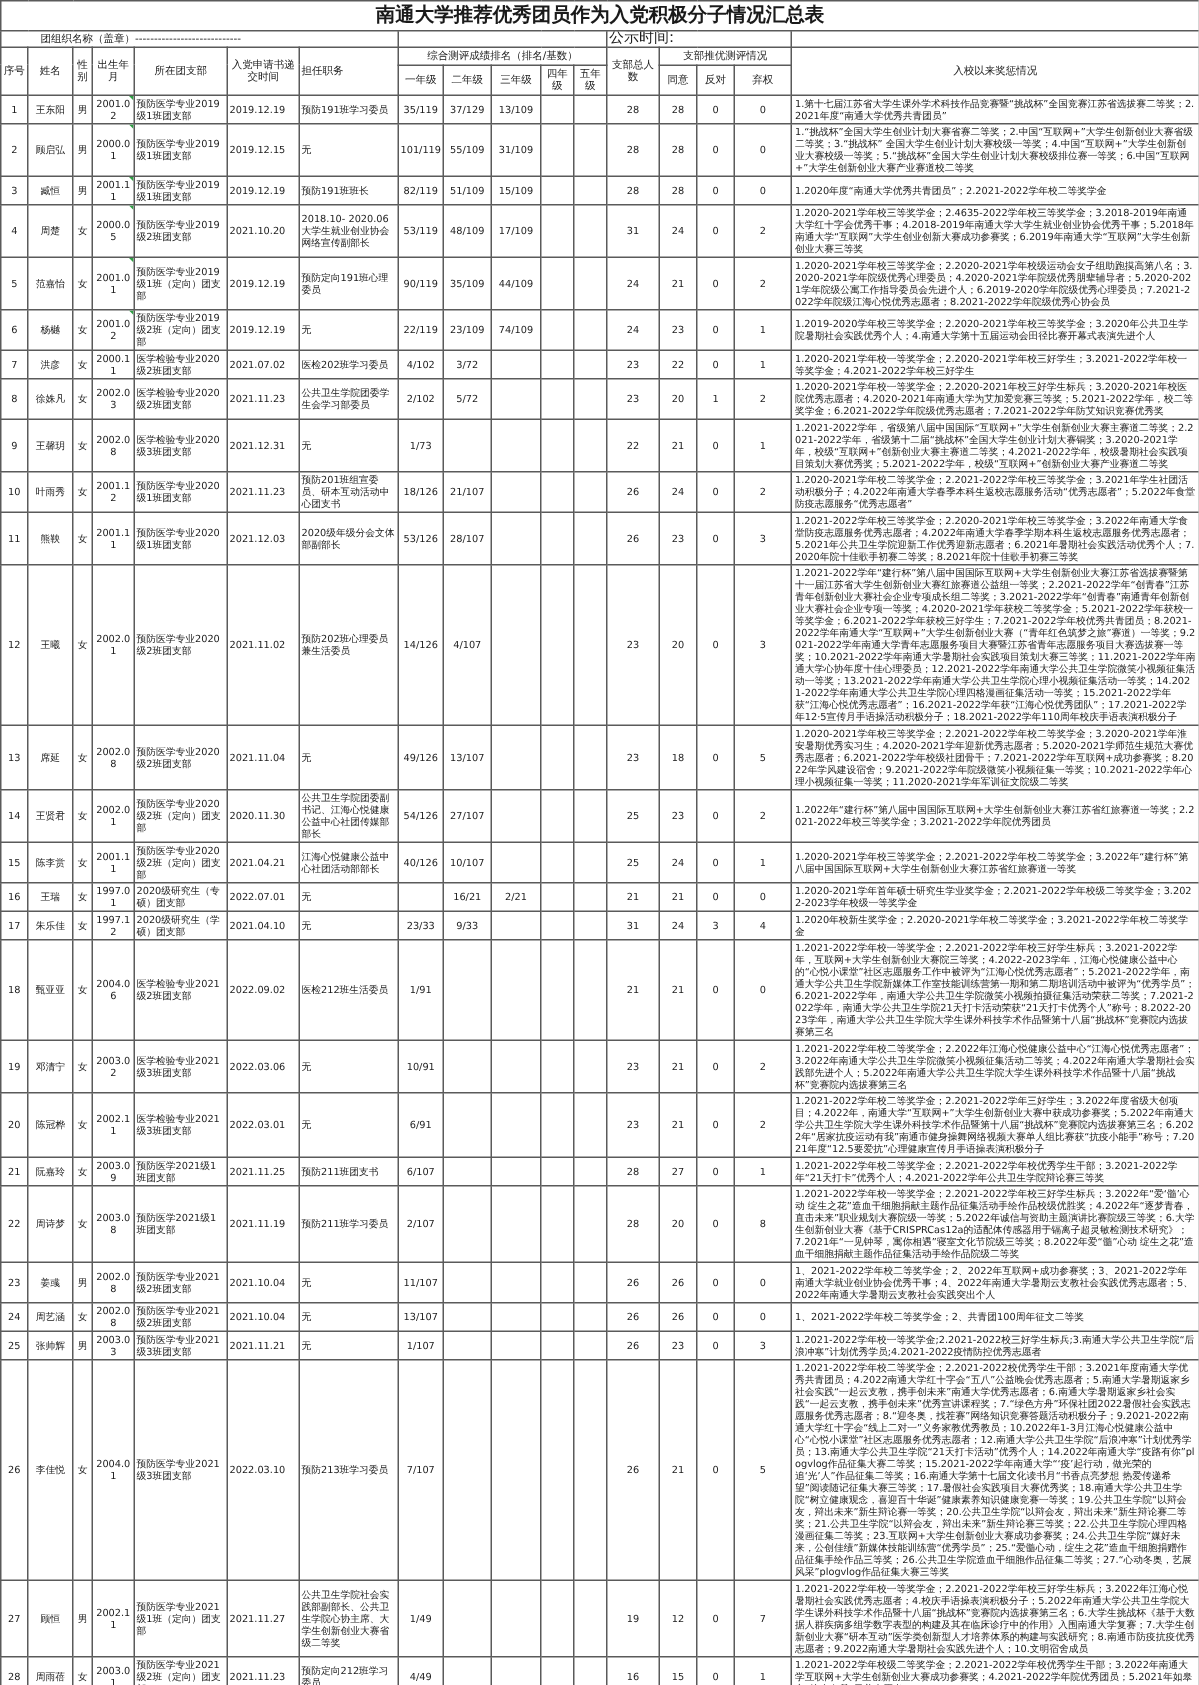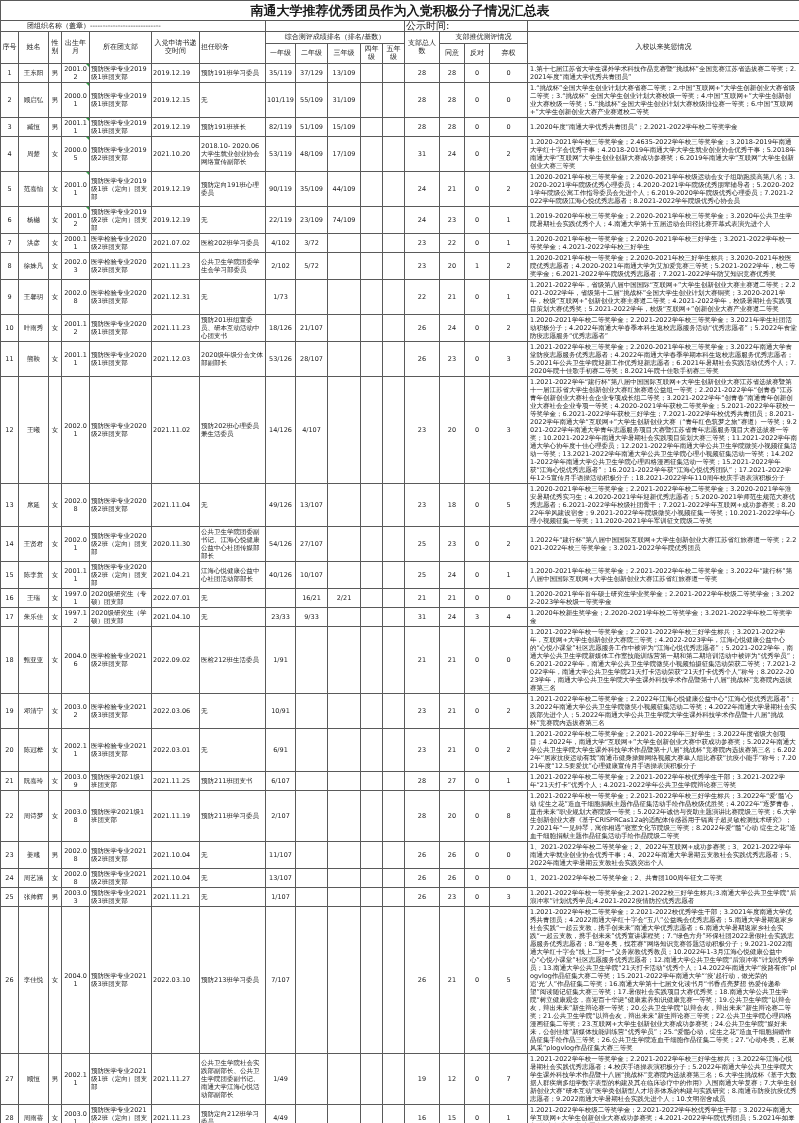--- a/index.html
+++ b/index.html
@@ -576,21 +576,21 @@
           <td class="c-abstain">5</td>
           <td class="c-awards">1.2021-2022学年校二等奖学金；2.2021-2022校优秀学生干部；3.2021年度南通大学优秀共青团员；4.2022南通大学红十字会“五八”公益晚会优秀志愿者；5.南通大学暑期返家乡社会实践“一起云支教，携手创未来”南通大学优秀志愿者；6.南通大学暑期返家乡社会实践“一起云支教，携手创未来”优秀宣讲课程奖；7.“绿色方舟”环保社团2022暑假社会实践志愿服务优秀志愿者；8.“迎冬奥，找茬赛”网络知识竞赛答题活动积极分子；9.2021-2022南通大学红十字会“线上二对一”义务家教优秀教员；10.2022年1-3月江海心悦健康公益中心“心悦小课堂”社区志愿服务优秀志愿者；12.南通大学公共卫生学院“后浪冲寒”计划优秀学员；13.南通大学公共卫生学院“21天打卡活动”优秀个人；14.2022年南通大学“疫路有你”plogvlog作品征集大赛二等奖；15.2021-2022学年南通大学“‘疫’起行动，做光荣的追‘光’人”作品征集二等奖；16.南通大学第十七届文化读书月“书香点亮梦想 热爱传递希望”阅读随记征集大赛三等奖；17.暑假社会实践项目大赛优秀奖；18.南通大学公共卫生学院“树立健康观念，喜迎百十华诞”健康素养知识健康竞赛一等奖；19.公共卫生学院“以辩会友，辩出未来”新生辩论赛一等奖；20.公共卫生学院“以辩会友，辩出未来”新生辩论赛二等奖；21.公共卫生学院“以辩会友，辩出未来”新生辩论赛三等奖；22.公共卫生学院心理四格漫画征集二等奖；23.互联网+大学生创新创业大赛成功参赛奖；24.公共卫生学院“媒好未来，公创佳绩”新媒体技能训练营“优秀学员”；25.“爱髓心动，绽生之花”造血干细胞捐赠作品征集手绘作品三等奖；26.公共卫生学院造血干细胞作品征集二等奖；27.“心动冬奥，艺展风采”plogvlog作品征集大赛三等奖</td>
         </tr>
         <tr>
           <td class="c-no">27</td>
           <td class="c-name">顾恒</td>
           <td class="c-gender">男</td>
           <td class="c-dob">2002.11</td>
           <td class="c-branch">预防医学专业2021级1班（定向）团支部</td>
           <td class="c-apply">2021.11.27</td>
-          <td class="c-position">公共卫生学院社会实践部副部长、公共卫生学院团委副书记、南通大学江海心悦活动部副部长</td>
+          <td class="c-position">公共卫生学院社会实践部副部长、公共卫生学院心协主席、大学生创新创业大赛省级二等奖</td>
           <td class="c-g1">1/49</td>
           <td class="c-g2"></td>
           <td class="c-g3"></td>
           <td class="c-g4"></td>
           <td class="c-g5"></td>
           <td class="c-total">19</td>
           <td class="c-agree">12</td>
           <td class="c-oppose">0</td>
           <td class="c-abstain">7</td>
           <td class="c-awards">1.2021-2022学年校一等奖学金；2.2021-2022学年校三好学生标兵；3.2022年江海心悦暑期社会实践优秀志愿者；4.校庆手语操表演积极分子；5.2022年南通大学公共卫生学院大学生课外科技学术作品暨十八届“挑战杯”竞赛院内选拔赛第三名；6.大学生挑战杯《基于大数据人群疾病多组学数字表型的构建及其在临床诊疗中的作用》入围南通大学复赛；7.大学生创新创业大赛“研本互动”医学类创新型人才培养体系的构建与实践研究；8.南通市防疫抗疫优秀志愿者；9.2022南通大学暑期社会实践先进个人；10.文明宿舍成员</td>

